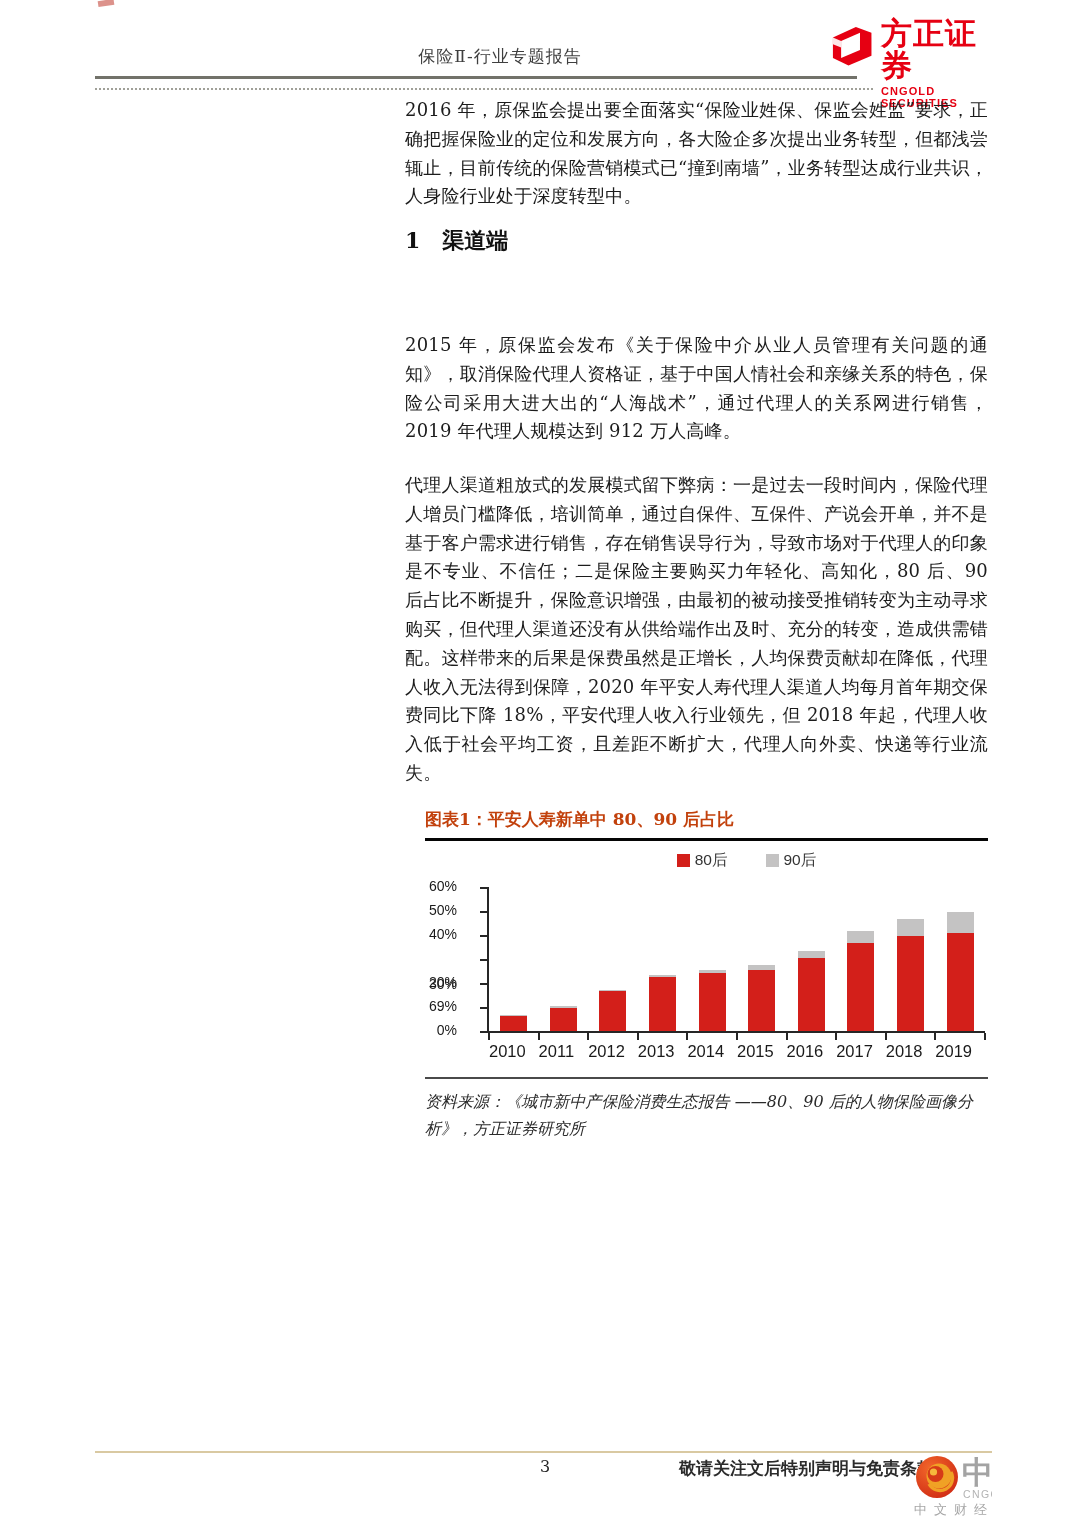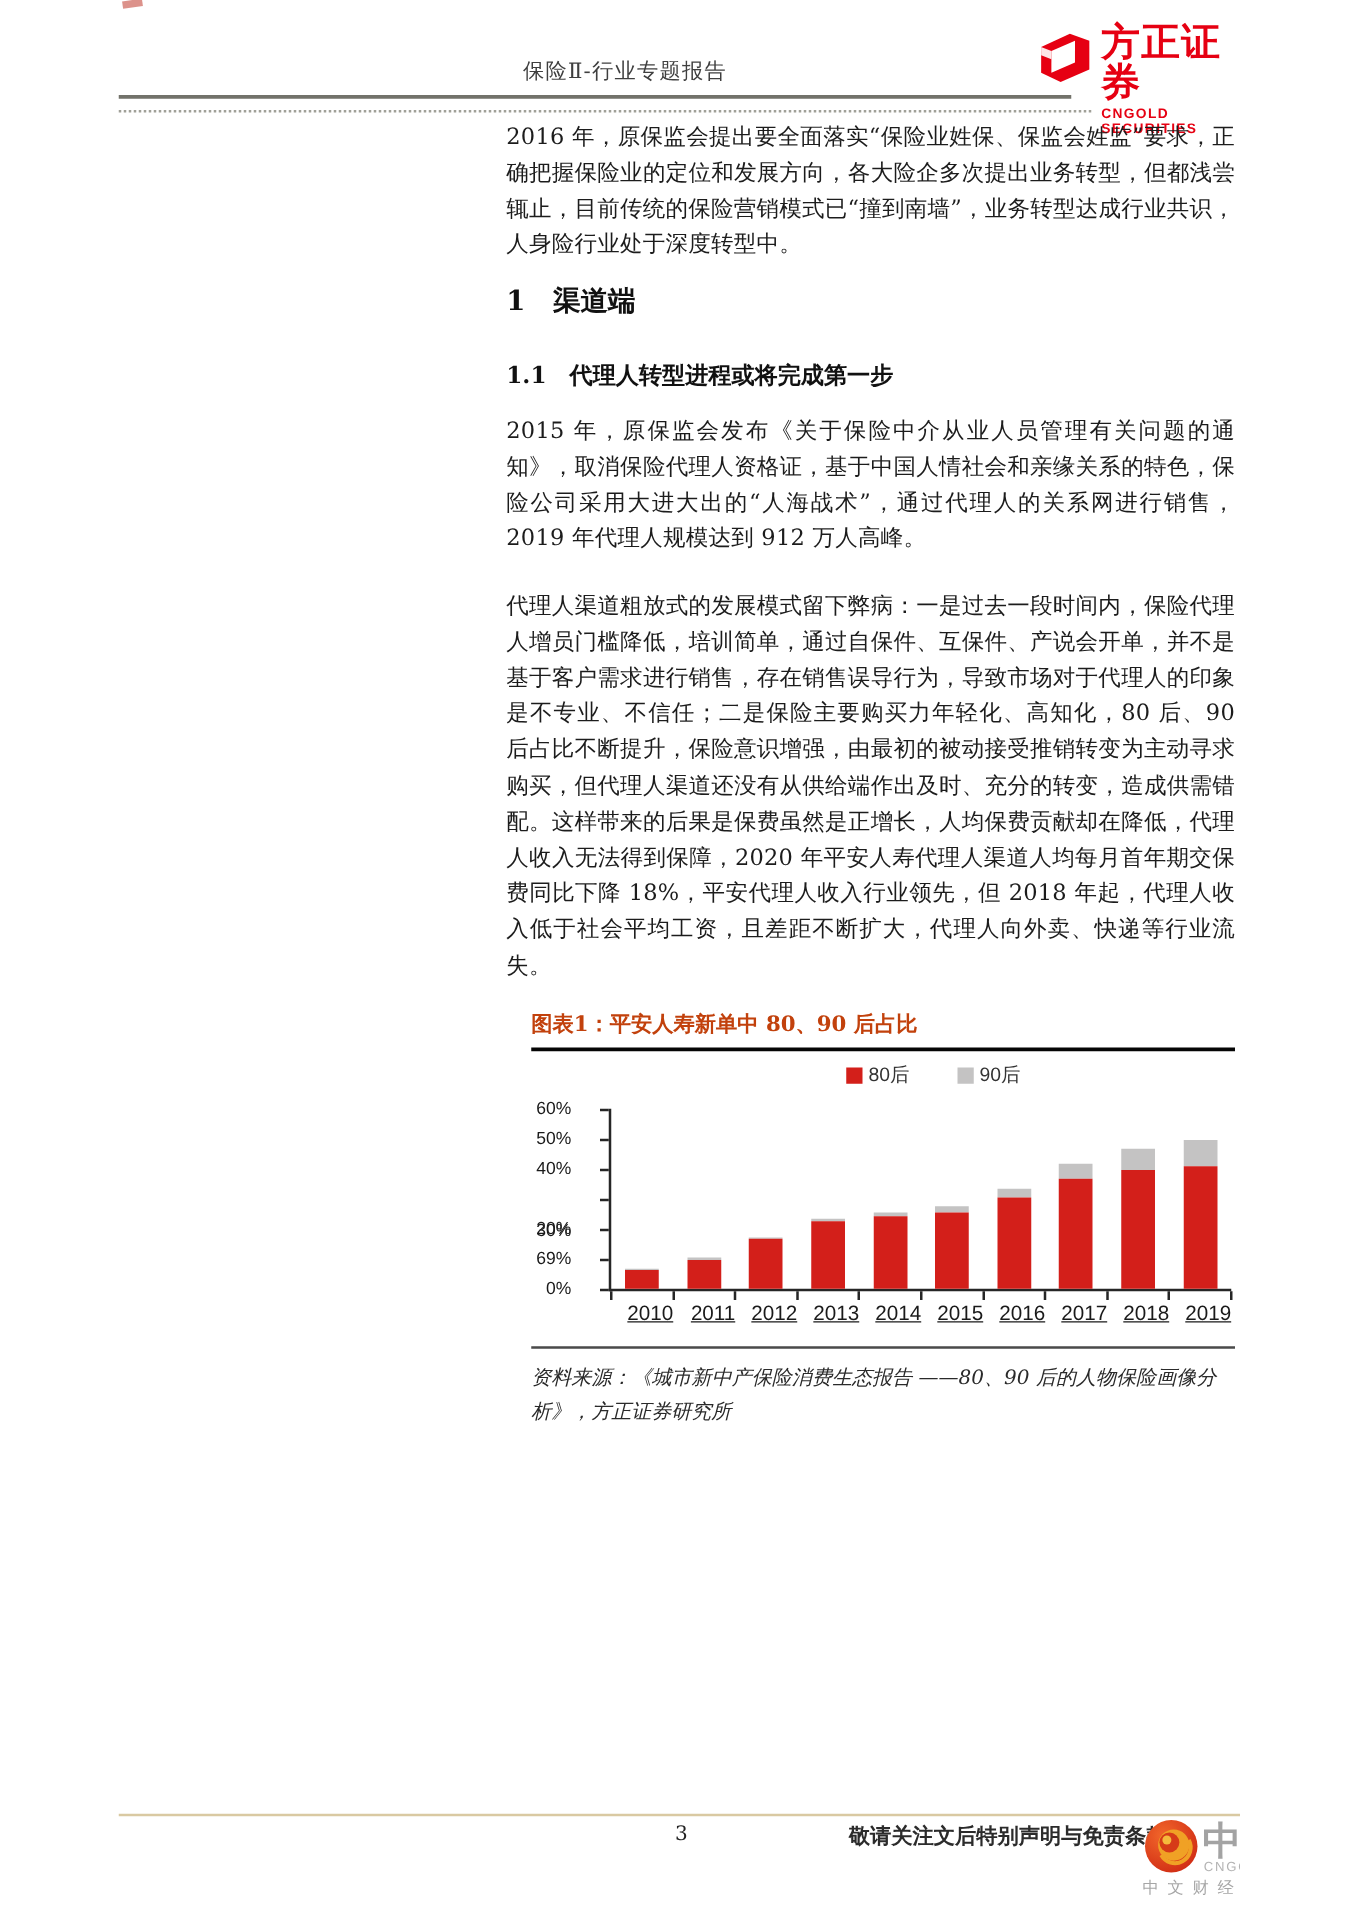--- a/index.html
+++ b/index.html
@@ -39,21 +39,21 @@
   .ytick-label{position:absolute;right:30px;font-size:14px;color:#1a1a1a;}
   .ytick-mark{position:absolute;right:0;width:7px;height:2px;background:#262626;}
   .plot{position:relative;width:496px;height:144px;border-left:2px solid #262626;
         border-bottom:2px solid #262626;display:flex;align-items:flex-end;}
   .bar-slot{flex:1;display:flex;justify-content:center;align-items:flex-end;height:100%;}
   .bar{width:27px;display:flex;flex-direction:column;justify-content:flex-end;}
   .seg{width:100%;}
   .xtick-mark{position:absolute;bottom:-9px;width:2px;height:7px;background:#262626;}
   .x-labels{display:flex;width:496px;margin-left:64px;margin-top:9px;
             font-family:"Liberation Sans",sans-serif;font-size:16.5px;color:#1a1a1a;}
-  .xlab{flex:1;text-align:right;text-decoration:underline;}
+  .xlab{flex:1;text-align:left;}
   .fig-rule{margin-top:16px;width:100%;height:2px;background:#4a4a4a;}
   .source{margin-top:9px;width:548px;font-style:italic;font-size:16px;line-height:27px;color:#2a2a2a;text-align:justify;}
 
   
   .footer-rule{position:absolute;left:95px;top:1451px;width:930px;height:2px;background:#d9c9a2;}
   .page-num{position:absolute;left:0;top:1457px;width:1090px;text-align:center;font-size:16px;color:#222;}
   .disclaimer{position:absolute;top:1457px;right:58px;font-family:"Liberation Sans",sans-serif;
               font-size:17px;font-weight:600;color:#2b2b2b;}
   .watermark{position:absolute;left:912px;top:1452px;width:168px;height:70px;}
   .wm-icon{position:absolute;left:3px;top:3px;}
@@ -80,21 +80,20 @@
       <path d="M6,18 L16,22 L16,30 L6,26 Z" fill="#ffffff" opacity="0.9"></path>
     </svg>
     <div class="logo-text">
       <div class="logo-cn">方正证券</div>
       <div class="logo-en">CNGOLD SECURITIES</div>
     </div>
   </div>
 
   <p class="para" id="p1">2016 年，原保监会提出要全面落实“保险业姓保、保监会姓监”要求，正确把握保险业的定位和发展方向，各大险企多次提出业务转型，但都浅尝辄止，目前传统的保险营销模式已“撞到南墙”，业务转型达成行业共识，人身险行业处于深度转型中。</p>
   <h1 class="h1">1　渠道端</h1>
-  <h2 class="h2">1.1　代理人转型进程或将完成第一步</h2>
   <p class="para" id="p2">2015 年，原保监会发布《关于保险中介从业人员管理有关问题的通知》，取消保险代理人资格证，基于中国人情社会和亲缘关系的特色，保险公司采用大进大出的“人海战术”，通过代理人的关系网进行销售，2019 年代理人规模达到 912 万人高峰。</p>
   <p class="para" id="p3">代理人渠道粗放式的发展模式留下弊病：一是过去一段时间内，保险代理人增员门槛降低，培训简单，通过自保件、互保件、产说会开单，并不是基于客户需求进行销售，存在销售误导行为，导致市场对于代理人的印象是不专业、不信任；二是保险主要购买力年轻化、高知化，80 后、90 后占比不断提升，保险意识增强，由最初的被动接受推销转变为主动寻求购买，但代理人渠道还没有从供给端作出及时、充分的转变，造成供需错配。这样带来的后果是保费虽然是正增长，人均保费贡献却在降低，代理人收入无法得到保障，2020 年平安人寿代理人渠道人均每月首年期交保费同比下降 18%，平安代理人收入行业领先，但 2018 年起，代理人收入低于社会平均工资，且差距不断扩大，代理人向外卖、快递等行业流失。</p>
 
   <figure class="figure">
     <div class="fig-title">图表1：平安人寿新单中 80、90 后占比</div>
 
     <div class="legend">
       <span class="legend-item">
         <span class="sw" style="background: rgb(211, 31, 26);"></span>
         <span>80后</span>

